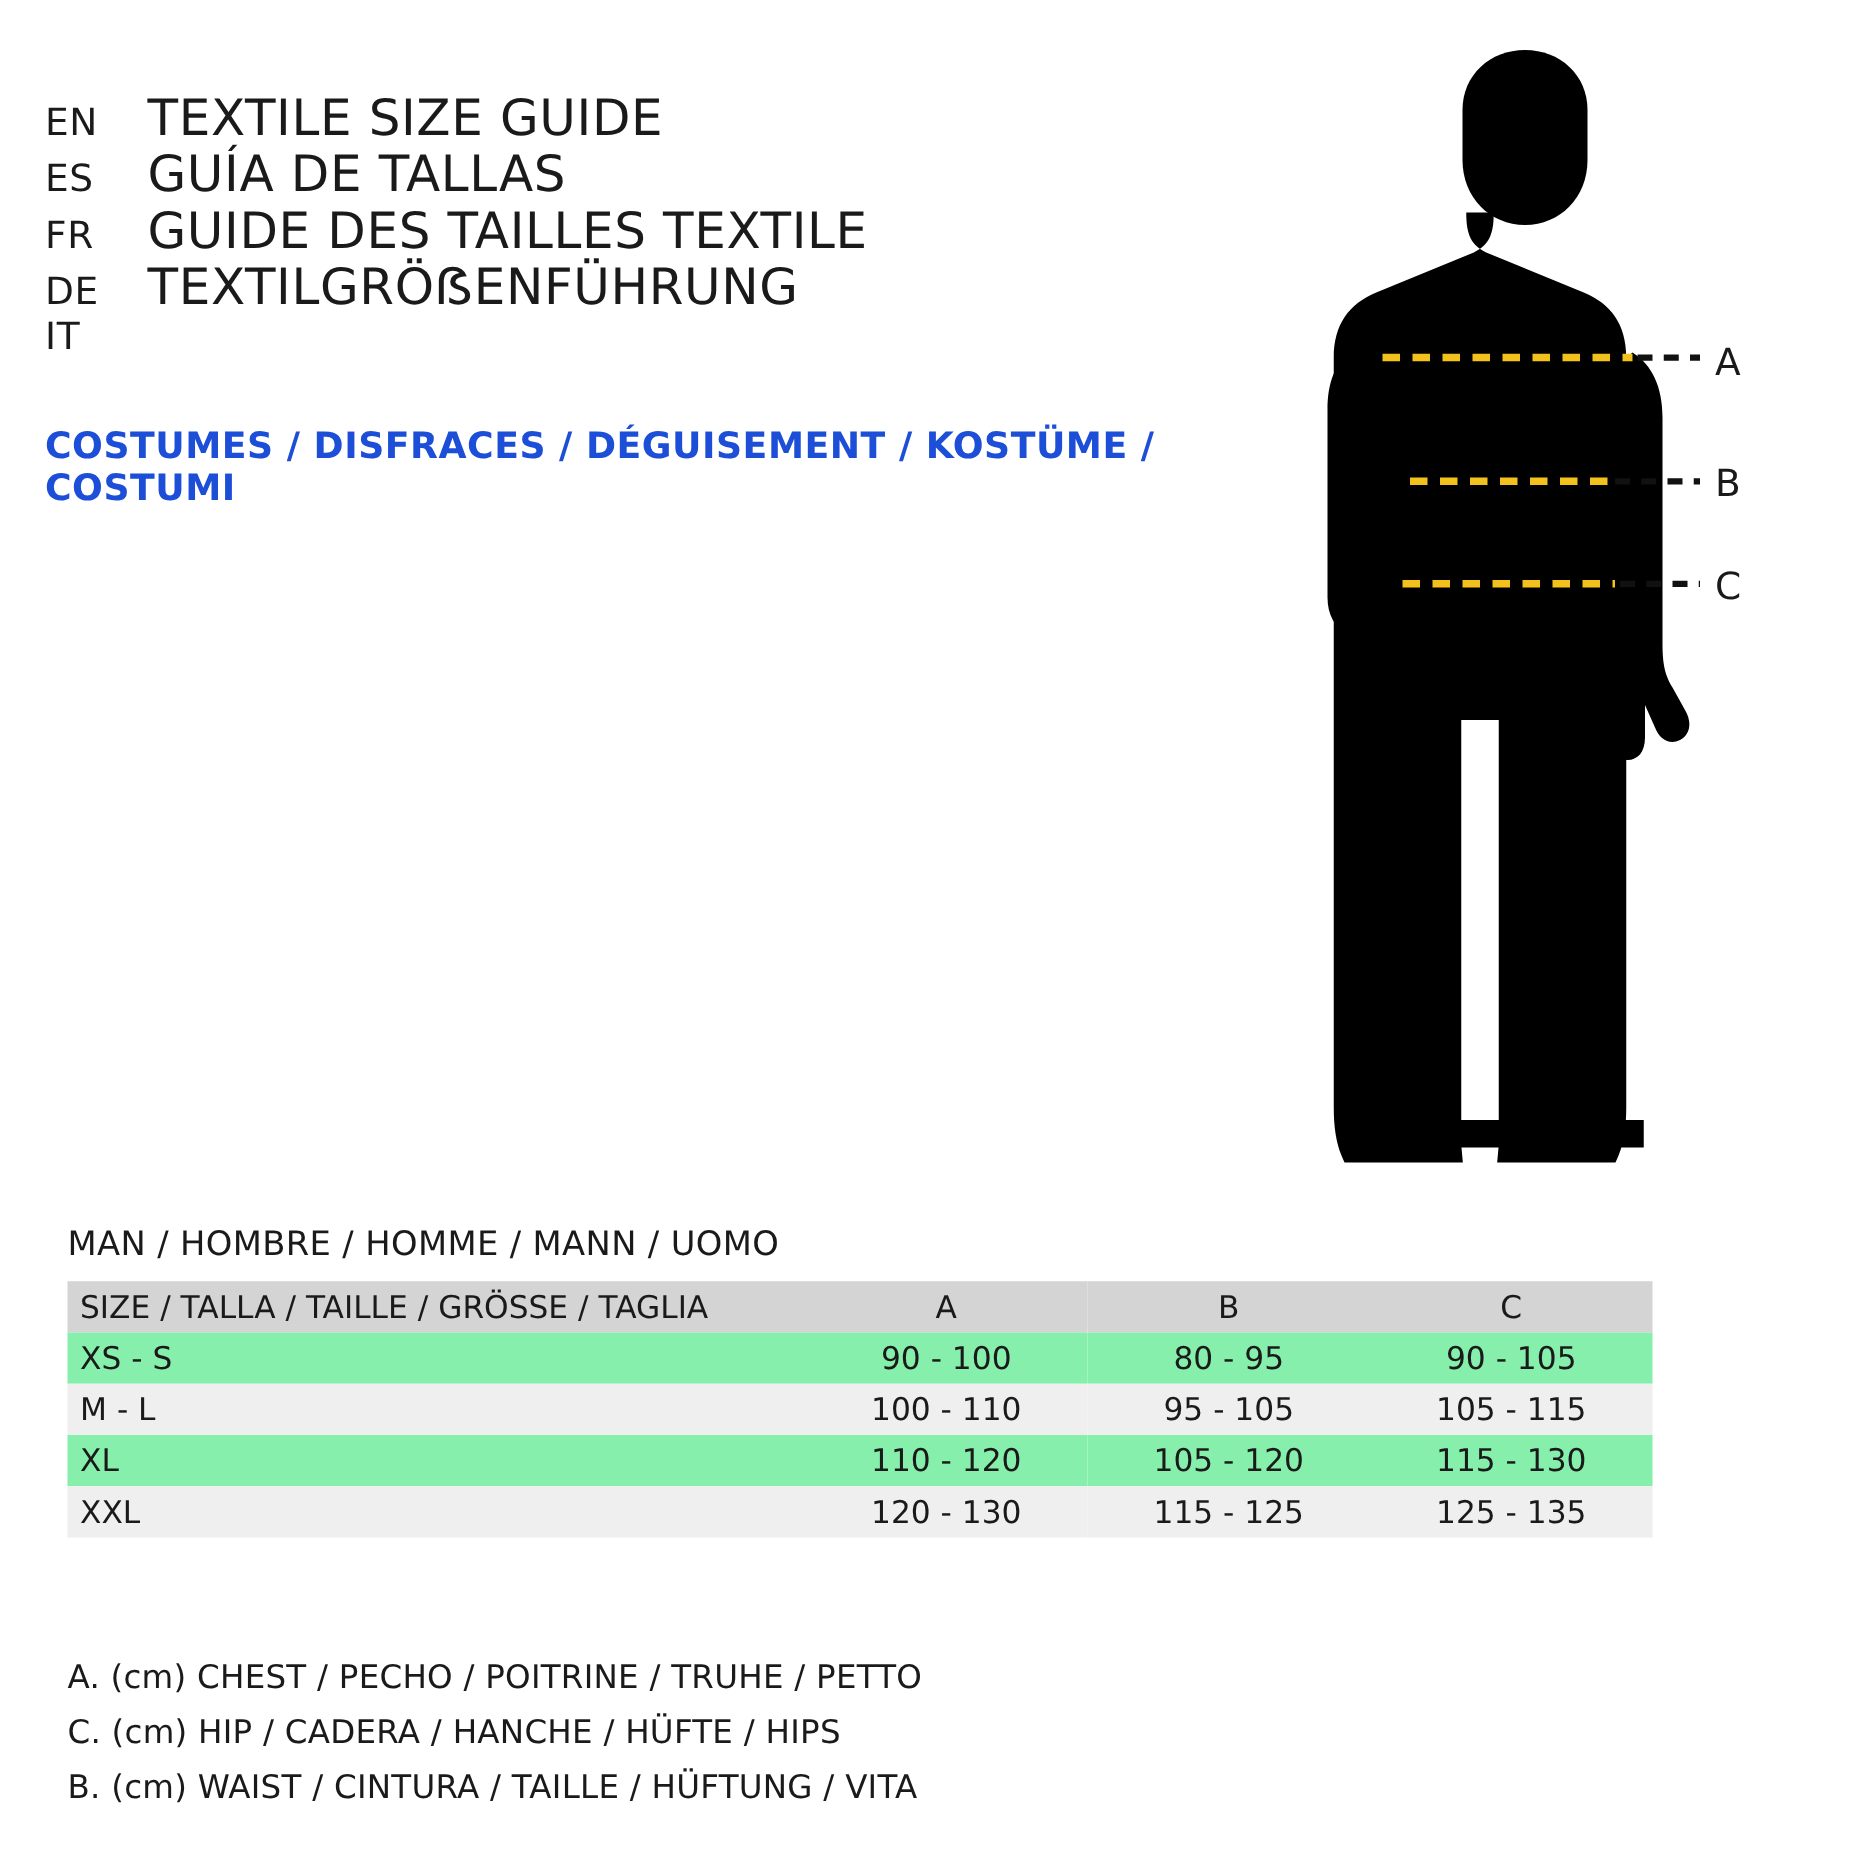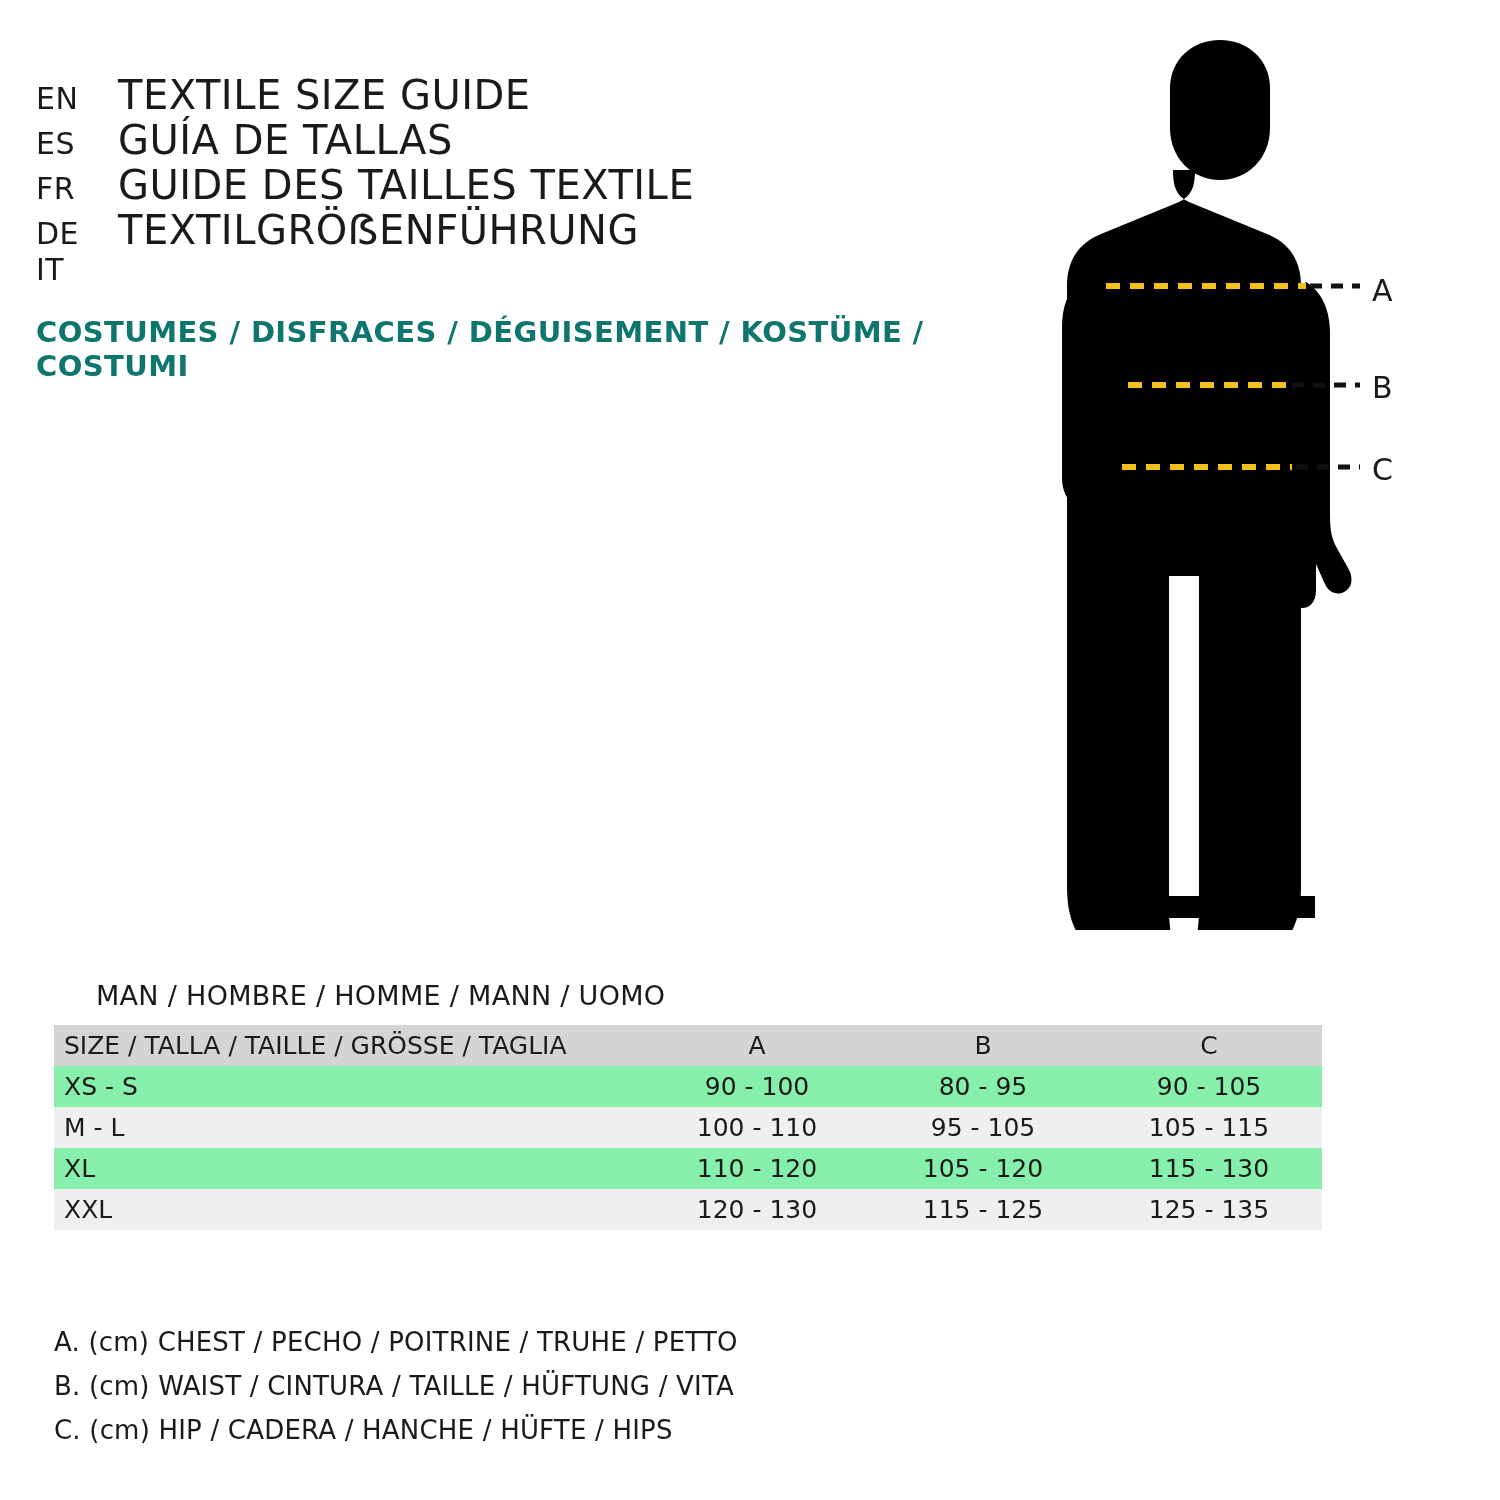--- a/index.html
+++ b/index.html
@@ -38,25 +38,25 @@
     font-size: 30px;
     letter-spacing: 0.5px;
     color: #1a1a1a;
   }
   .lang-text {
     font-size: 40px;
     letter-spacing: 0.5px;
     color: #1a1a1a;
   }
   .category-line {
-    margin-top: 18px;
+    margin-top: 42px;
     font-size: 29px;
     font-weight: bold;
     letter-spacing: 0.4px;
-    color: #0f766e;
+    color: #1d4ed8;
   }
 
   
   .figure-wrap {
     position: absolute;
     left: 1020px;
     top: 30px;
     width: 420px;
     height: 900px;
   }
@@ -77,21 +77,20 @@
     position: absolute;
     left: 54px;
     top: 980px;
     width: 1260px;
   }
   .table-title {
     font-size: 27px;
     letter-spacing: 0.3px;
     color: #1a1a1a;
     margin-bottom: 14px;
-    margin-left: 42px;
   }
   table.size-table {
     border-collapse: collapse;
     width: 1260px;
     table-layout: fixed;
   }
   table.size-table th,
   table.size-table td {
     font-size: 25px;
     font-weight: normal;
@@ -219,17 +218,17 @@
           <td class="col-m">120 - 130</td>
           <td class="col-m">115 - 125</td>
           <td class="col-m">125 - 135</td>
         </tr>
       </tbody>
     </table>
   </div>
 
   <div class="legend">
     <div class="legend-line">A. (cm) CHEST / PECHO / POITRINE / TRUHE / PETTO</div>
+    <div class="legend-line">C. (cm) HIP / CADERA / HANCHE / HÜFTE / HIPS</div>
     <div class="legend-line">B. (cm) WAIST / CINTURA / TAILLE / HÜFTUNG / VITA</div>
-    <div class="legend-line">C. (cm) HIP / CADERA / HANCHE / HÜFTE / HIPS</div>
   </div>
 
 </div>
 
 </body></html>

